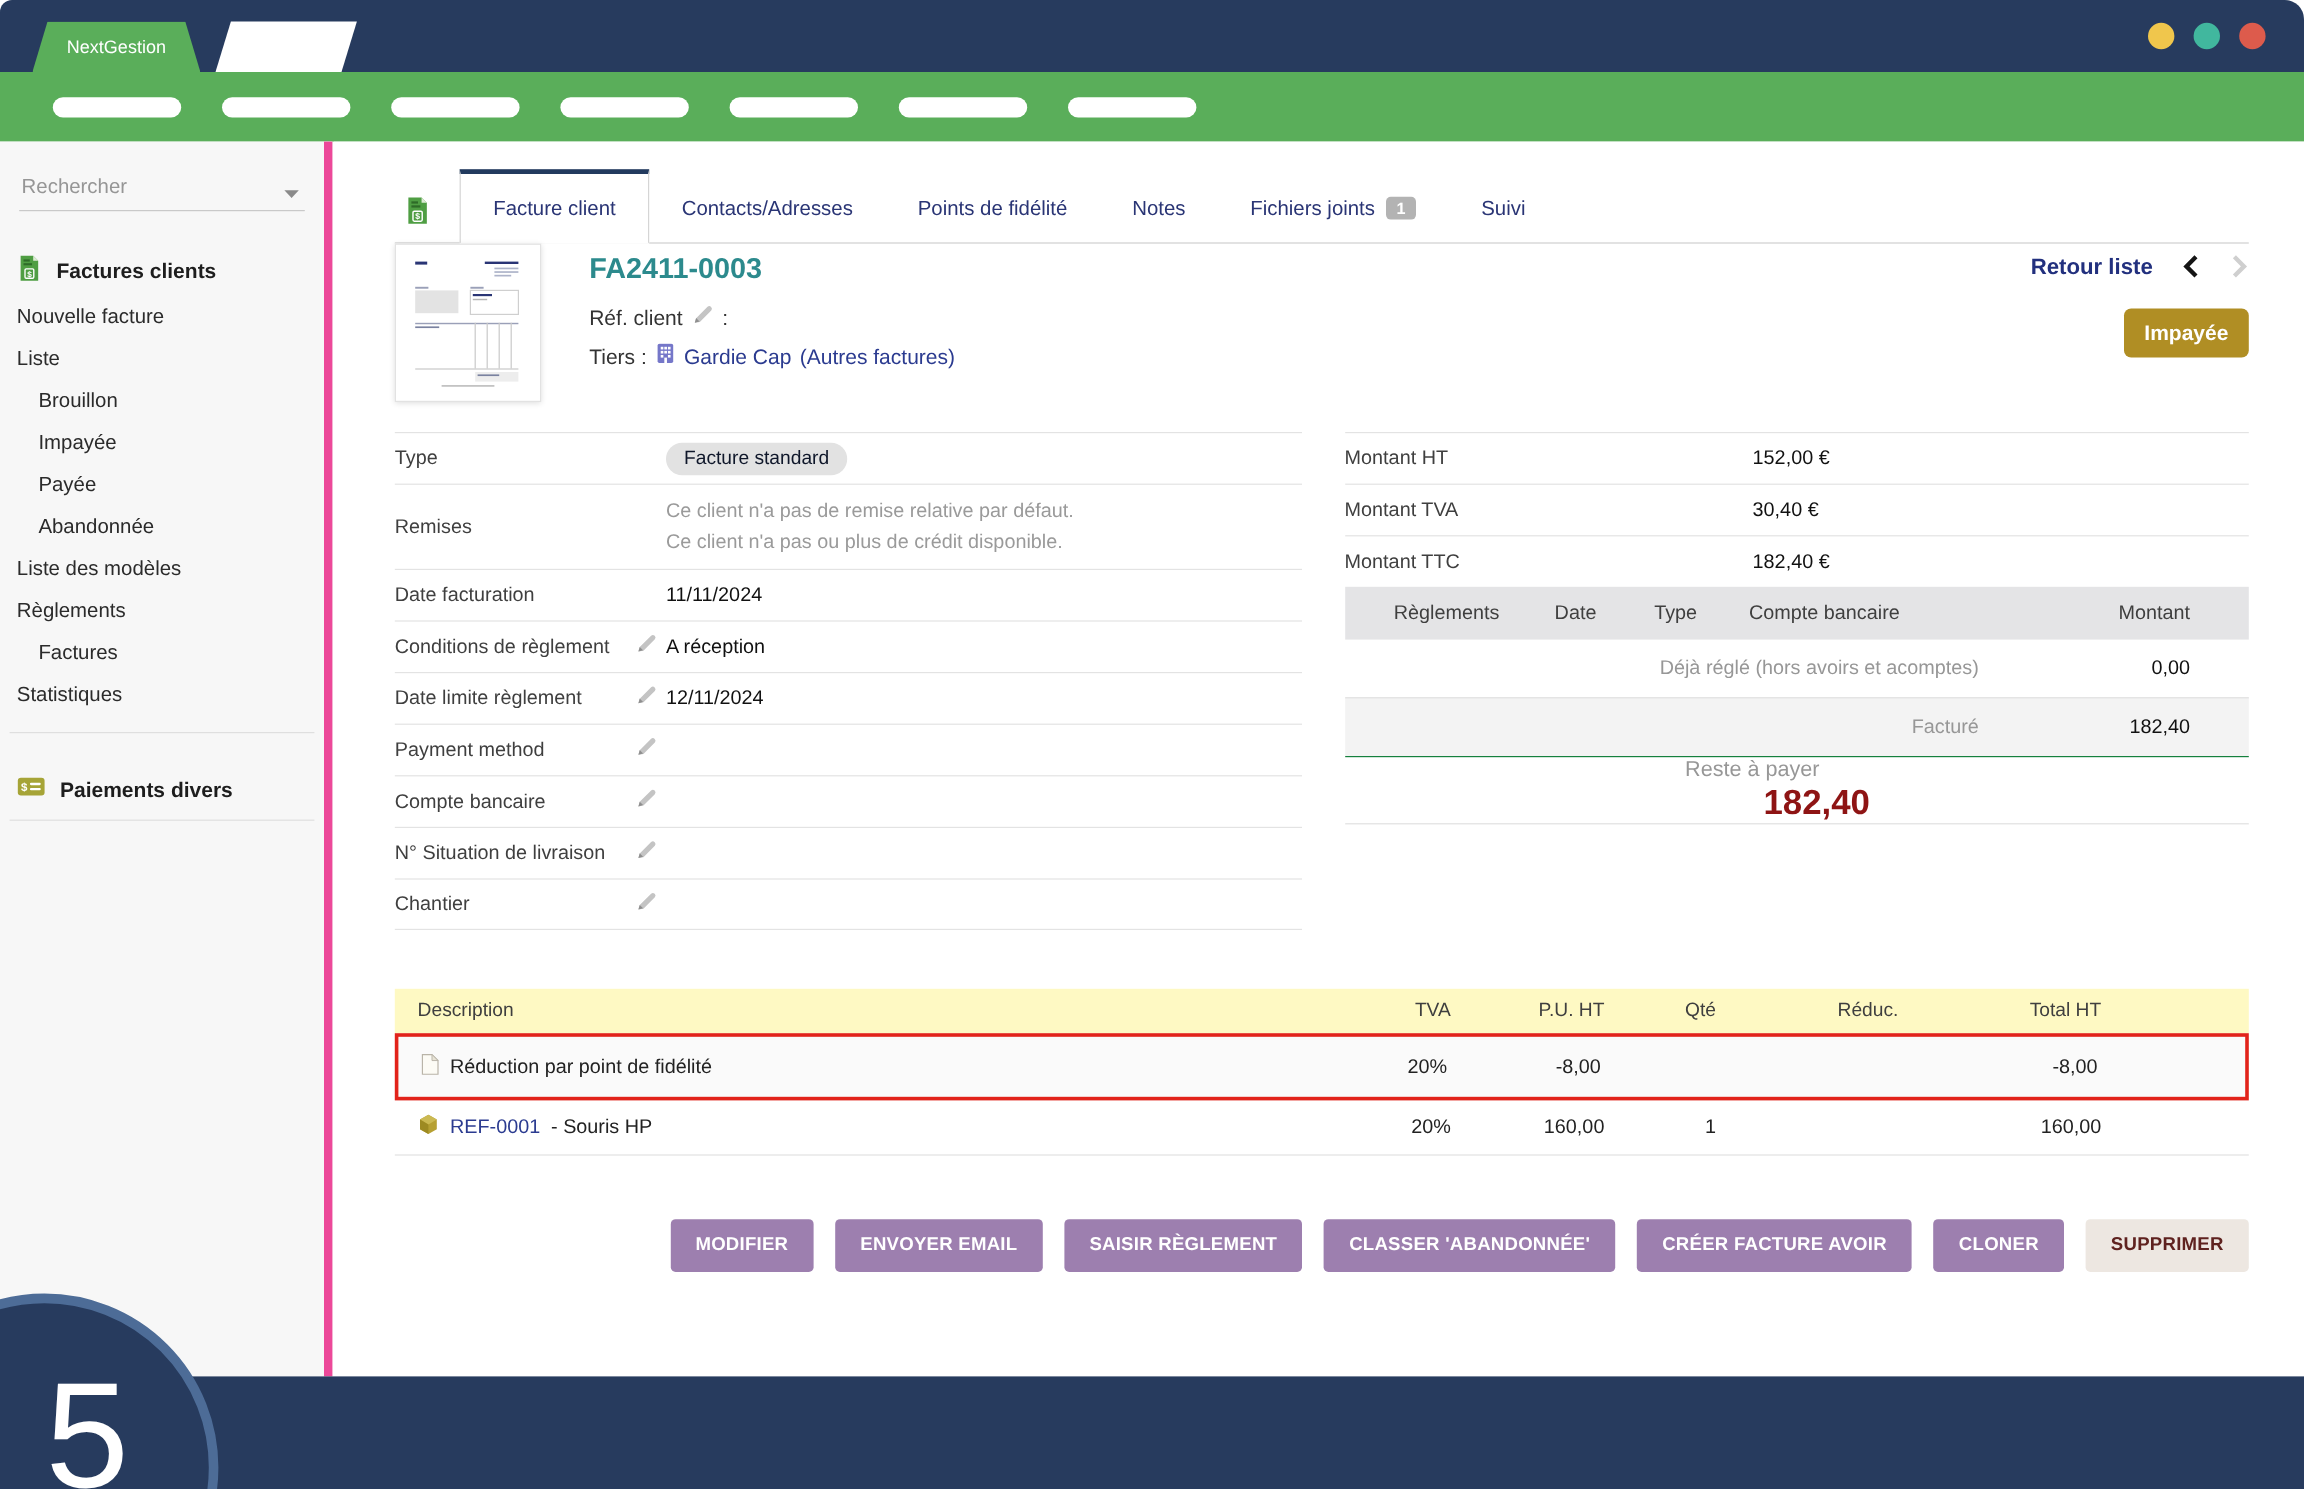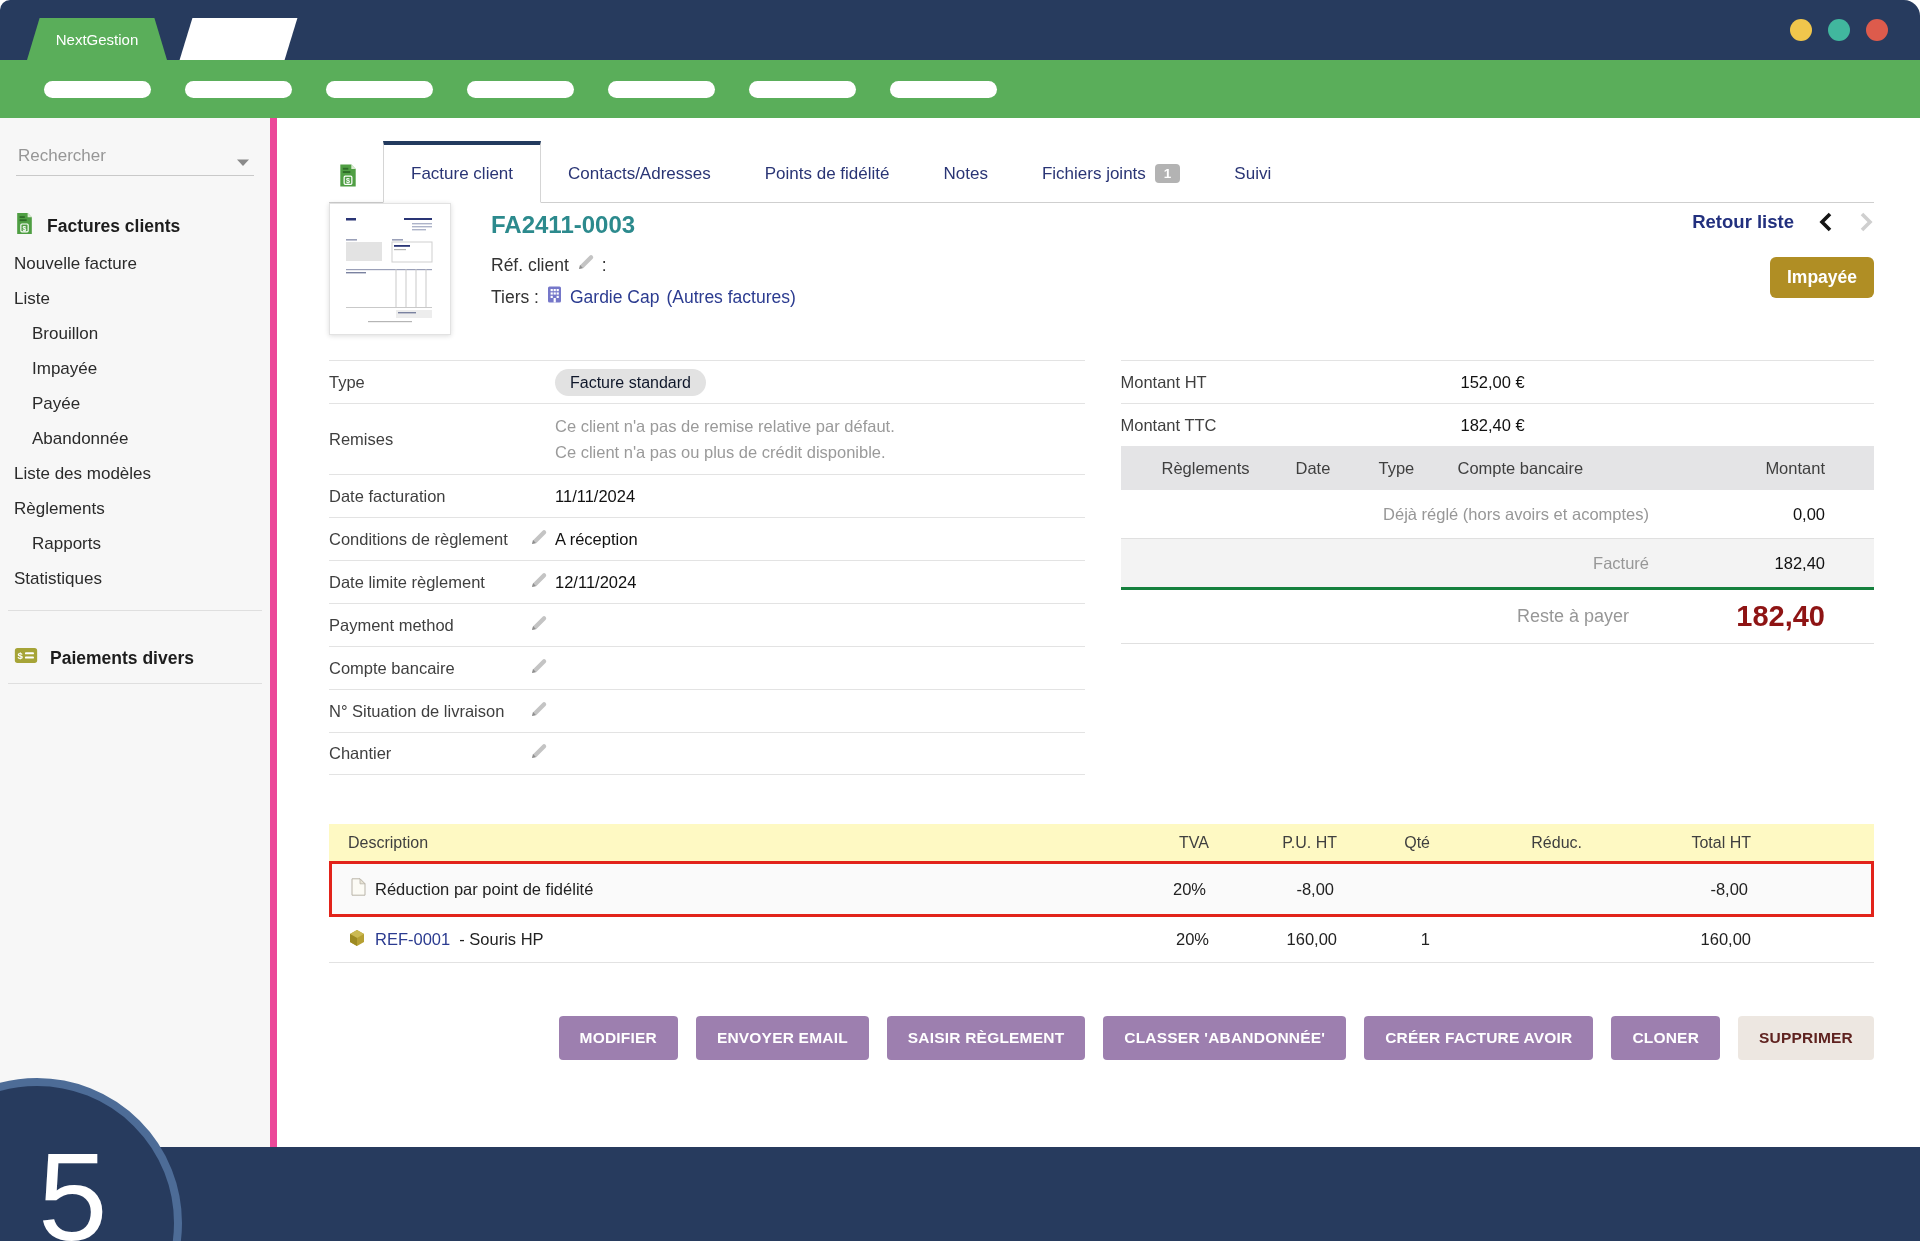--- a/index.html
+++ b/index.html
@@ -98,21 +98,21 @@
   .pay-head {
     display: grid; grid-template-columns: 134px 83px 79px 1fr 115px;
     background: #E4E4E6; height: 44px; align-items: center; padding: 0 49px 0 41px;
     color: #3F3F3F; font-size: 16.5px;
   }
   .pay-head .ph-num { text-align: right; }
   .srow { display: flex; align-items: center; height: 48px; padding: 0 49px 0 41px; }
   .srow .slabel { flex: 1; text-align: right; color: #979797; font-size: 16.5px; padding-right: 66px; }
   .srow .sval { width: 110px; text-align: right; font-size: 16.5px; color: #111; }
   .srow.facture { background: #F3F3F3; border-top: 1px solid #E0E0E0; height: 49px; }
-  .srow.reste { border-top: 3px solid #15803d; border-bottom: 1px solid #E0E0E0; height: 57px; }
+  .srow.reste { border-top: 1px solid #15803d; border-bottom: 1px solid #E0E0E0; height: 57px; flex-direction: column; }
   .srow.reste .slabel { font-size: 18px; }
   .srow.reste .sval { color: #8E1414; font-size: 29px; font-weight: bold; width: 130px; }
   
   .lines-table { margin-top: 49px; }
   .lgrid { display: grid; grid-template-columns: 1fr 90px 128px 93px 152px 169px 123px; align-items: center; }
   .lhead { background: #fef9c3; height: 37px; color: #3F3F3F; font-size: 16px; margin-top: 20px; }
   .lhead .c1 { padding-left: 19px; }
   .cnum { text-align: right; }
   .lrow { min-height: 46px; font-size: 16.5px; border-bottom: 1px solid #E2E2E2; }
   .lrow .c1 { padding-left: 19px; display: flex; align-items: center; gap: 9px; }
@@ -187,21 +187,21 @@
   </div>
   <ul class="side-list">
     <li>Nouvelle facture</li>
     <li>Liste</li>
     <li class="lvl2">Brouillon</li>
     <li class="lvl2">Impayée</li>
     <li class="lvl2">Payée</li>
     <li class="lvl2">Abandonnée</li>
     <li>Liste des modèles</li>
     <li>Règlements</li>
-    <li class="lvl2">Rapports</li>
+    <li class="lvl2">Factures</li>
     <li>Statistiques</li>
   </ul>
   <div class="side-divider"></div>
   <div class="side-section">
     <span>
       <svg width="24" height="17" viewBox="0 0 22 16">
         <rect x="0.5" y="1" width="21" height="14" rx="2.5" fill="#A6A437"></rect>
         <text x="5.5" y="11.5" font-size="9" fill="#fff" text-anchor="middle" font-weight="bold">$</text>
         <rect x="10" y="5" width="8.5" height="1.9" rx="0.9" fill="#fff"></rect>
         <rect x="10" y="9" width="8.5" height="1.9" rx="0.9" fill="#fff"></rect>
@@ -406,20 +406,24 @@
         <div class="dval"></div>
       </div>
     </div>
 
     <div class="totals">
       <div class="trow">
         <div class="tlabel">Montant HT</div>
         <div class="tval">152,00 €</div>
       </div>
       <div class="trow">
+        <div class="tlabel">Montant TVA</div>
+        <div class="tval">30,40 €</div>
+      </div>
+      <div class="trow">
         <div class="tlabel">Montant TTC</div>
         <div class="tval">182,40 €</div>
       </div>
       <div class="pay-head">
         <div>Règlements</div>
         <div>Date</div>
         <div>Type</div>
         <div>Compte bancaire</div>
         <div class="ph-num">Montant</div>
       </div>

